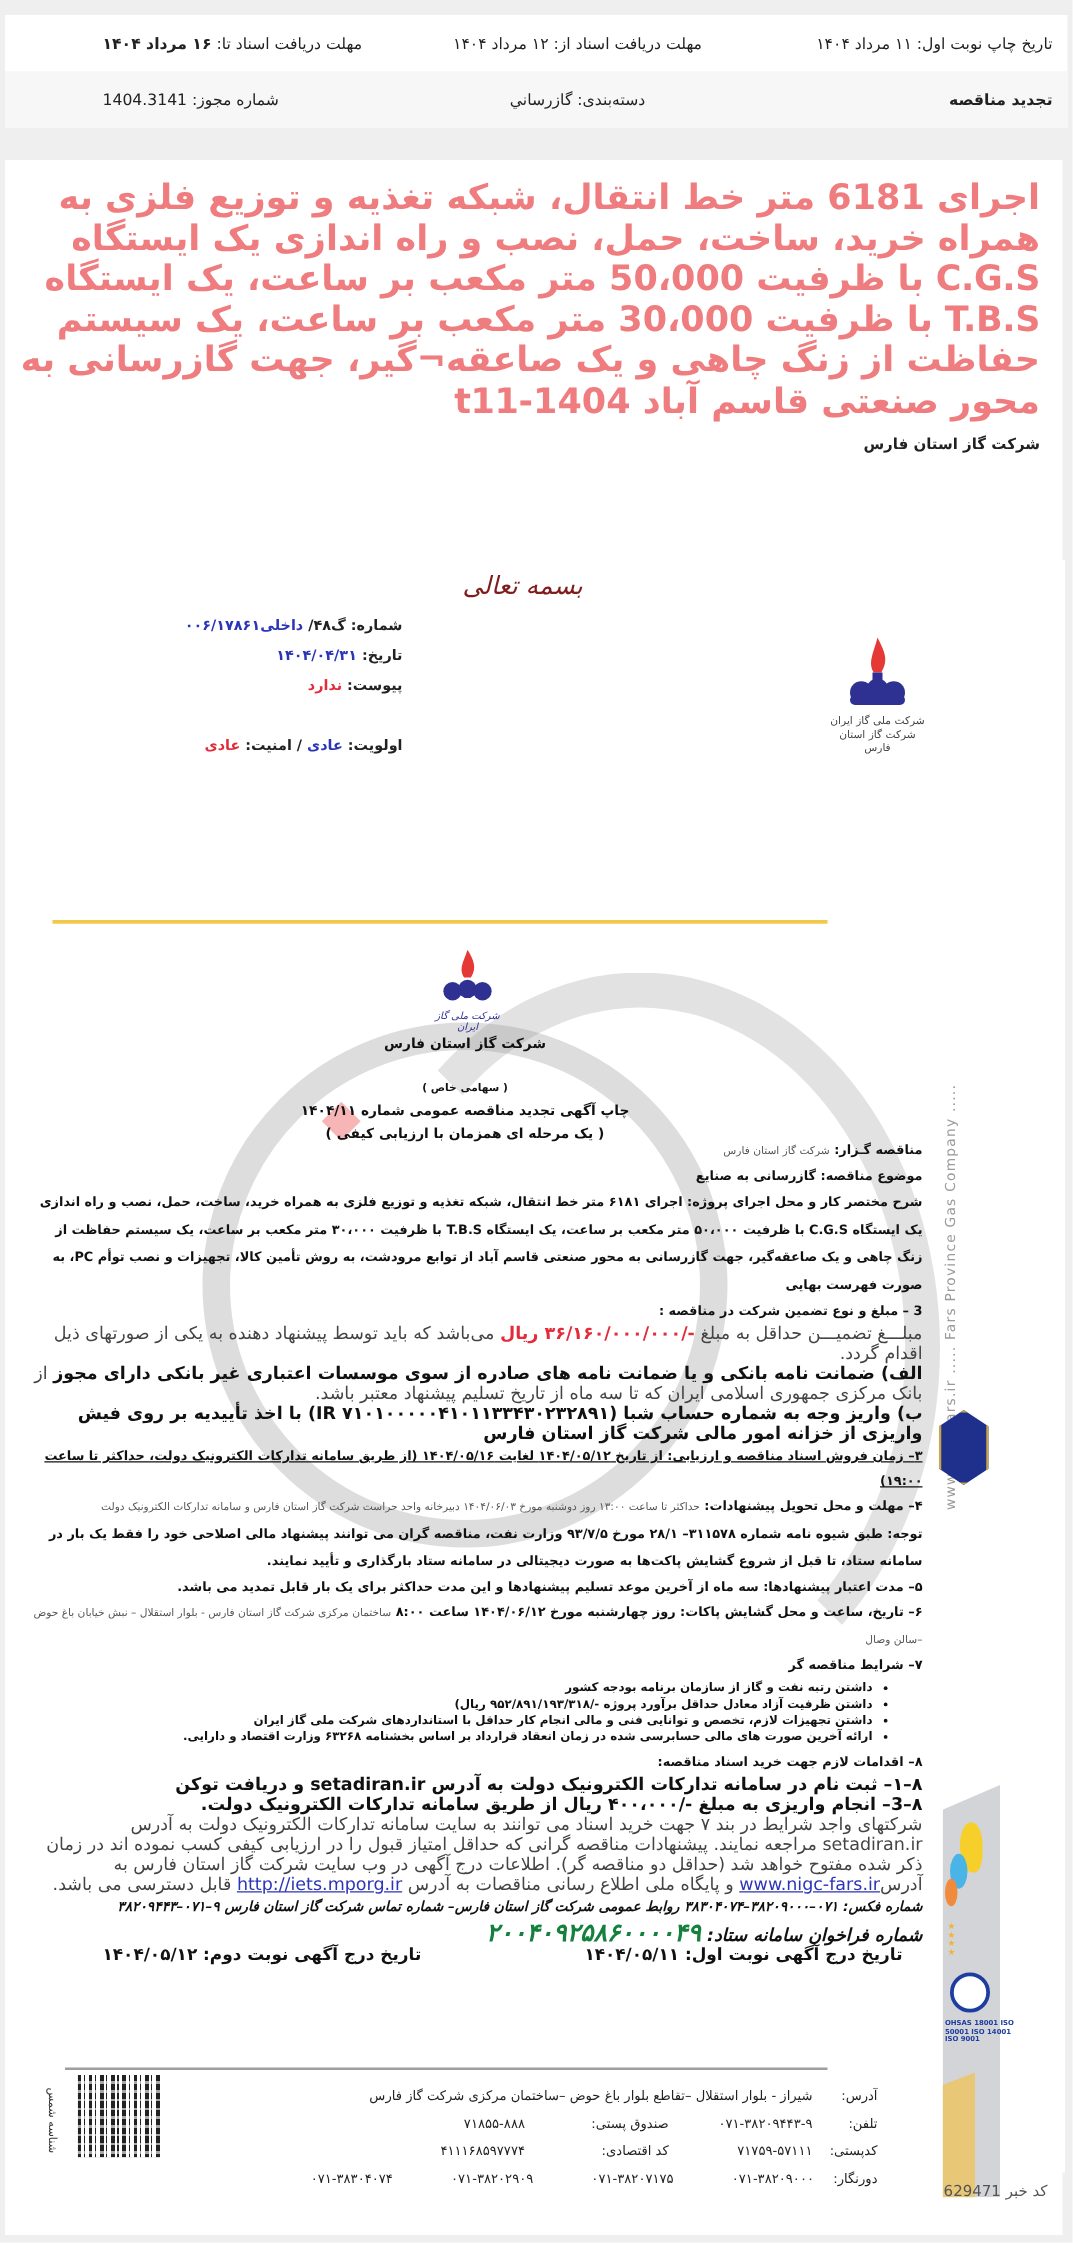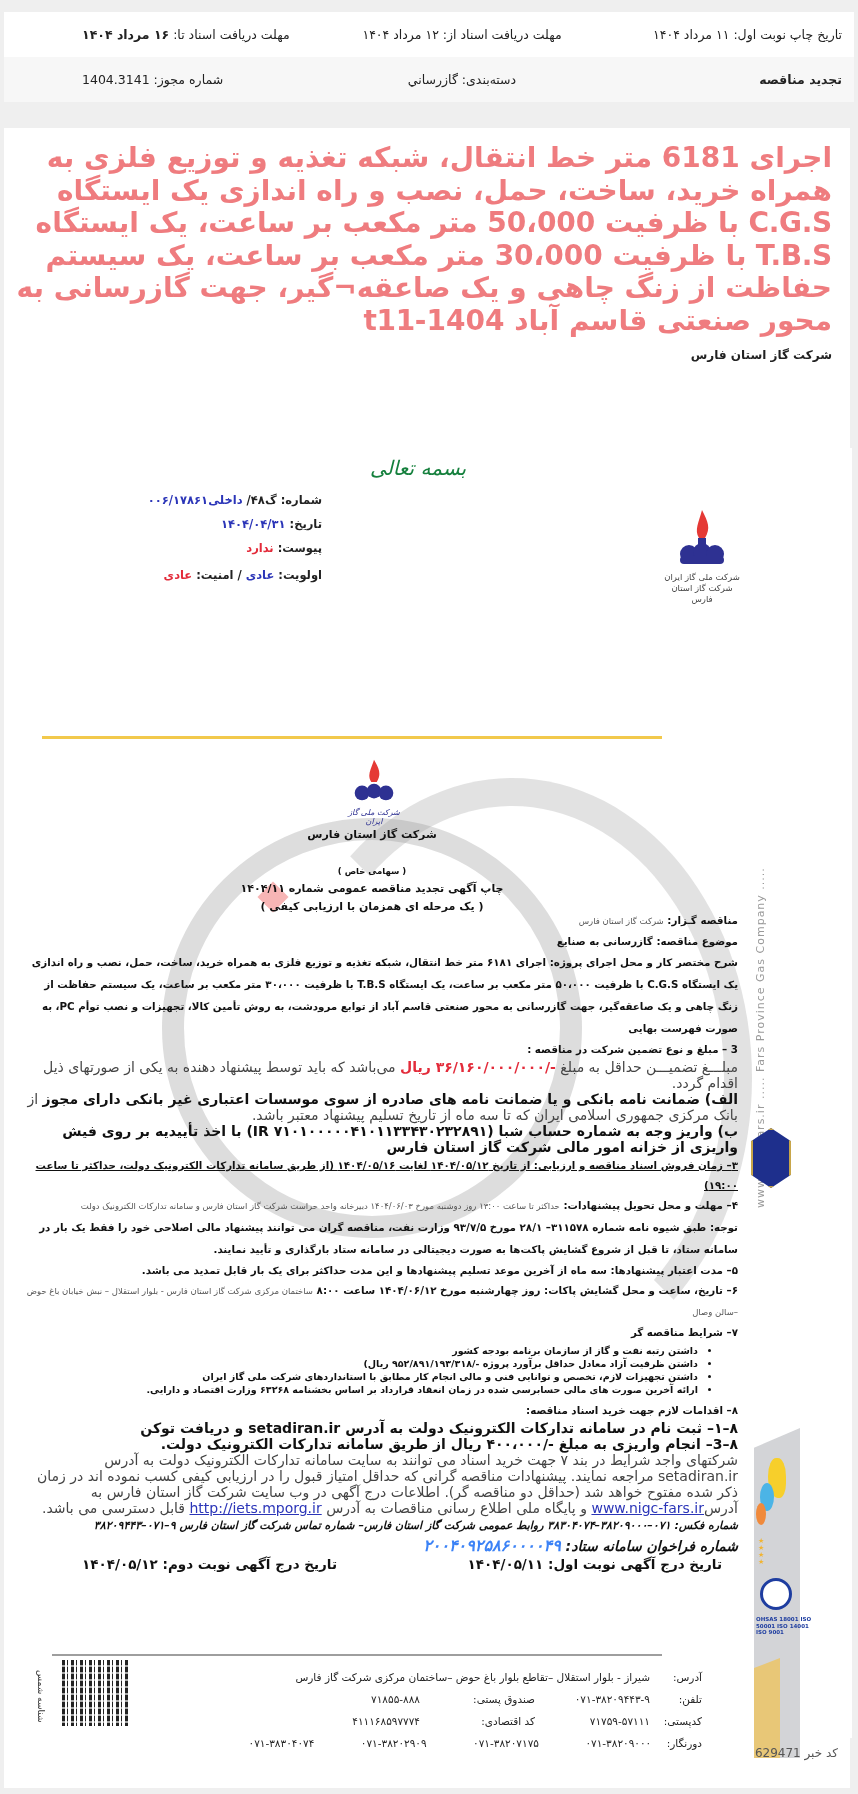--- a/index.html
+++ b/index.html
@@ -35,29 +35,29 @@
       position: absolute; right: 18px; top: 220px; font-size: 12px; font-weight: bold; color: #222;
     }
 
     
     .doc {
       position: absolute; left: 18px; top: 320px; width: 830px; height: 1290px;
       background: #fff;
     }
     .basmala {
       position: absolute; left: 348px; top: 8px; font-family: "DejaVu Serif", serif;
-      font-size: 20px; color: #15803d; font-style: italic;
+      font-size: 20px; color: #7f1d1d; font-style: italic;
     }
     .letter-meta {
       position: absolute; left: 100px; top: 40px; font-size: 11.5px; font-weight: bold; color: #222;
       line-height: 24px; text-align: right; width: 200px;
     }
     .letter-meta .blue { color: #2b35b8; }
     .letter-meta .red { color: #e32b3a; }
-    .letter-meta .row4 { margin-top: 3px; text-align: right; }
+    .letter-meta .row4 { margin-top: 24px; text-align: right; }
 
     .nigc-logo {
       position: absolute; left: 640px; top: 60px; width: 80px; text-align: center;
     }
     .nigc-logo .cap { font-size: 8.5px; color: #444; line-height: 11px; }
     .gold-line {
       position: absolute; left: 20px; top: 288px; width: 620px; height: 3px; background: #f2c94c;
     }
 
     
@@ -114,21 +114,21 @@
     }
     .body-text .b { font-weight: bold; }
     .body-text .light { font-weight: normal; color: #555; font-size: 8.5px; }
     .body-text .red { color: #e32b3a; font-weight: bold; }
     .body-text .u { text-decoration: underline; }
     .body-text .link { color: #2b35b8; text-decoration: underline; font-weight: normal; }
     .body-text p { margin: 0; }
     .small { font-size: 14px; line-height: 16px; color: #444; }
     .bullets { padding-right: 40px; font-size: 9.5px; font-weight: bold; line-height: 13px; margin: 2px 0 4px; }
     .bullets li { list-style: disc; }
-    .big-red { color: #3b82f6; font-size: 16px; font-weight: bold; font-style: italic; }
+    .big-red { color: #15803d; font-size: 20px; font-weight: bold; font-style: italic; }
     .fax { font-weight: bold; font-style: italic; font-size: 11px; }
 
     .dates-row {
       position: absolute; left: 60px; top: 1108px; width: 640px; display: flex; justify-content: space-between;
       font-size: 13.5px; font-weight: bold; color: #111;
     }
 
     .footer-line { position:absolute; left: 30px; top: 1206px; width: 610px; height: 2px; background:#9e9e9e; }
     .address-block {
       position:absolute; left: 180px; top: 1218px; width: 500px; font-size: 10.5px; color:#222;
@@ -237,21 +237,21 @@
       <p class="small b" style="color:#111">ب) واریز وجه به شماره حساب شبا (IR ۷۱۰۱۰۰۰۰۰۴۱۰۱۱۳۳۴۳۰۲۳۲۸۹۱) با اخذ تأییدیه بر روی فیش واریزی از خزانه امور مالی شرکت گاز استان فارس</p>
       <p class="b u">۳– زمان فروش اسناد مناقصه و ارزیابی: از تاریخ ۱۴۰۴/۰۵/۱۲ لغایت ۱۴۰۴/۰۵/۱۶ (از طریق سامانه تدارکات الکترونیک دولت، حداکثر تا ساعت ۱۹:۰۰)</p>
       <p><span class="b">۴– مهلت و محل تحویل پیشنهادات: </span><span class="light">حداکثر تا ساعت ۱۳:۰۰ روز دوشنبه مورخ ۱۴۰۴/۰۶/۰۳ دبیرخانه واحد حراست شرکت گاز استان فارس و سامانه تدارکات الکترونیک دولت</span></p>
       <p class="b" style="line-height:22px">توجه: طبق شیوه نامه شماره ۳۱۱۵۷۸– ۲۸/۱ مورخ ۹۳/۷/۵ وزارت نفت، مناقصه گران می توانند پیشنهاد مالی اصلاحی خود را فقط یک بار در سامانه ستاد، تا قبل از شروع گشایش پاکت‌ها به صورت دیجیتالی در سامانه ستاد بارگذاری و تأیید نمایند.</p>
       <p class="b">۵– مدت اعتبار پیشنهادها: سه ماه از آخرین موعد تسلیم پیشنهادها و این مدت حداکثر برای یک بار قابل تمدید می باشد.</p>
       <p><span class="b">۶– تاریخ، ساعت و محل گشایش پاکات: روز چهارشنبه مورخ ۱۴۰۴/۰۶/۱۲ ساعت ۸:۰۰ </span><span class="light">ساختمان مرکزی شرکت گاز استان فارس - بلوار استقلال – نبش خیابان باغ حوض –سالن وصال</span></p>
       <p class="b">۷– شرایط مناقصه گر</p>
       <ul class="bullets">
         <li>داشتن رتبه نفت و گاز از سازمان برنامه بودجه کشور</li>
         <li>داشتن ظرفیت آزاد معادل حداقل برآورد پروژه -/۹۵۲/۸۹۱/۱۹۳/۳۱۸ ریال)</li>
-        <li>داشتن تجهیزات لازم، تخصص و توانایی فنی و مالی انجام کار مطابق با استانداردهای شرکت ملی گاز ایران</li>
+        <li>داشتن تجهیزات لازم، تخصص و توانایی فنی و مالی انجام کار حداقل با استانداردهای شرکت ملی گاز ایران</li>
         <li>ارائه آخرین صورت های مالی حسابرسی شده در زمان انعقاد قرارداد بر اساس بخشنامه ۶۳۲۶۸ وزارت اقتصاد و دارایی.</li>
       </ul>
       <p class="b">۸– اقدامات لازم جهت خرید اسناد مناقصه:</p>
       <p class="small b" style="color:#111">۸–۱– ثبت نام در سامانه تدارکات الکترونیک دولت به آدرس setadiran.ir و دریافت توکن</p>
       <p class="small b" style="color:#111">۸–3– انجام واریزی به مبلغ -/۴۰۰،۰۰۰ ریال از طریق سامانه تدارکات الکترونیک دولت.</p>
       <p class="small"><span>شرکتهای واجد شرایط در بند ۷ جهت خرید اسناد می توانند به سایت سامانه تدارکات الکترونیک دولت به آدرس setadiran.ir مراجعه نمایند. پیشنهادات مناقصه گرانی که حداقل امتیاز قبول را در ارزیابی کیفی کسب نموده اند در زمان ذکر شده مفتوح خواهد شد (حداقل دو مناقصه گر). اطلاعات درج آگهی در وب سایت شرکت گاز استان فارس به آدرس</span><a class="link">www.nigc-fars.ir</a><span> و پایگاه ملی اطلاع رسانی مناقصات به آدرس </span><a class="link">http://iets.mporg.ir</a><span> قابل دسترسی می باشد.</span></p>
       <p class="fax">شماره فکس: ۰۷۱–۳۸۲۰۹۰۰۰–۳۸۳۰۴۰۷۴ روابط عمومی شرکت گاز استان فارس– شماره تماس شرکت گاز استان فارس ۹–۰۷۱–۳۸۲۰۹۴۴۳</p>
       <p><span class="fax" style="font-size:14px">شماره فراخوان سامانه ستاد: </span><span class="big-red">۲۰۰۴۰۹۲۵۸۶۰۰۰۰۴۹</span></p>
     </div>
 

